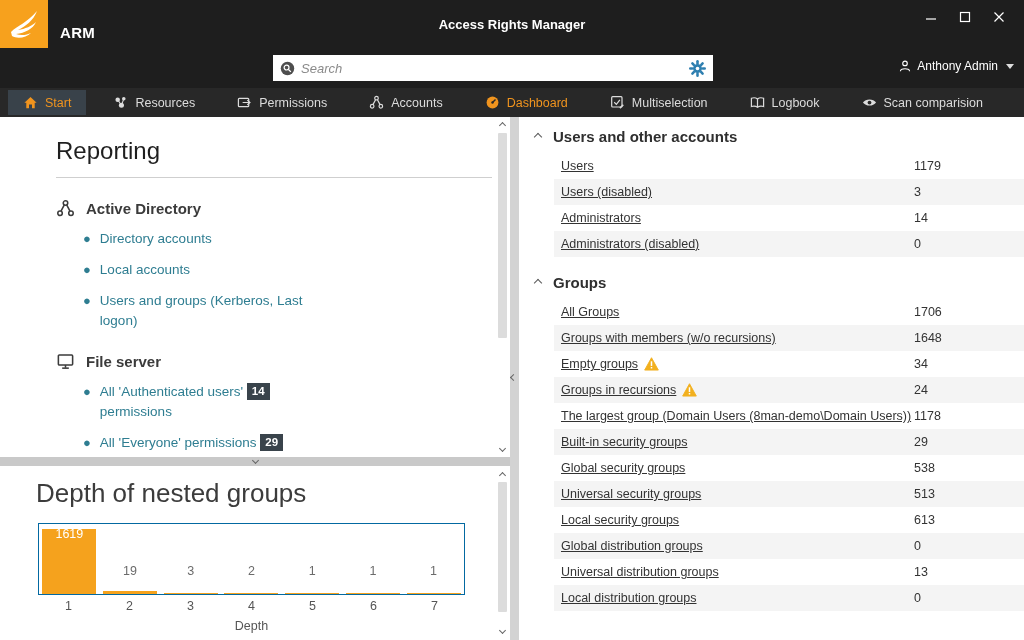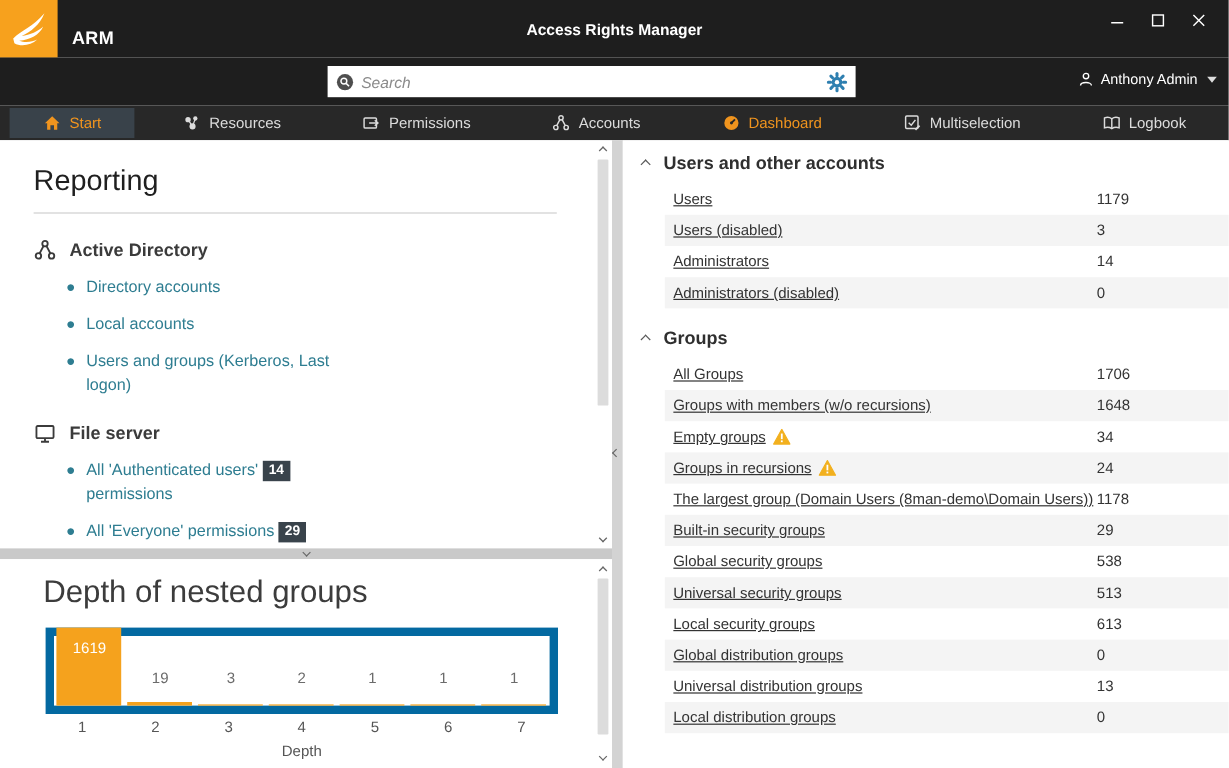--- a/index.html
+++ b/index.html
@@ -16,21 +16,21 @@
 
   .searchrow { position:absolute; left:0; top:48px; width:1024px; height:40px; background:#1e1e1e; }
   .searchbox { position:absolute; left:273px; top:7px; width:440px; height:26px; background:#fff; display:flex; align-items:center; padding:0 7px; }
   .searchbox input { flex:1; border:none; outline:none; font-size:13px; font-style:italic; color:#555; margin-left:6px; font-family:"Liberation Sans",sans-serif; }
   .searchbox input::placeholder { color:#8a8a8a; }
   .usermenu { position:absolute; right:10px; top:11px; display:flex; align-items:center; gap:5px; color:#fff; font-size:12px; cursor:default; }
   .caret-down { width:0; height:0; border-left:4px solid transparent; border-right:4px solid transparent; border-top:5px solid #ddd; margin-left:3px; }
 
   
   .navbar { position:absolute; left:0; top:88px; width:1024px; height:29px; background:#282828; display:flex; align-items:center; padding-left:8px; }
-  .nav-item { display:flex; align-items:center; gap:7px; color:#dcdcdc; font-size:12.5px; height:25px; padding:0 28px; white-space:nowrap; }
+  .nav-item { display:flex; align-items:center; gap:7px; color:#dcdcdc; font-size:12.5px; height:25px; padding:0 15px; white-space:nowrap; }
   .nav-item .nicon { display:flex; align-items:center; }
   .nav-item.sel { background:#39424a; }
   .nav-item.orange { color:#f0941e; }
   .nav-item + .nav-item { margin-left:12px; }
 
   
   .bodywrap { position:absolute; left:0; top:117px; width:1024px; height:523px; background:#fff; }
 
   .panel-left-top { position:absolute; left:0; top:0; width:510px; height:340px; background:#fff; overflow:hidden; }
   .panel-left-bot { position:absolute; left:0; top:349px; width:510px; height:174px; background:#fff; overflow:hidden; }
@@ -44,33 +44,33 @@
   .chev.up   { transform:rotate(45deg); }
   .chev.down { transform:rotate(225deg); }
   .chev.left { transform:rotate(-45deg); }
   .chev.sm { width:5px; height:5px; border-color:#666; }
 
   
   .sb { position:absolute; right:2px; width:12px; display:flex; flex-direction:column; align-items:center; }
   .sb .thumb { width:9px; background:#dcdcdc; border-radius:1px; }
 
   
-  .rep { padding:20px 0 0 28px; }
+  .rep { padding:20px 0 0 56px; }
   .rep-title { font-size:24px; color:#1f1f1f; }
   .rep-hr { margin:12px 0 0 0; width:436px; border:none; border-top:1px solid #cfcfcf; }
   .rep-sec-h { display:flex; align-items:center; gap:11px; margin-top:21px; color:#3b3b3b; font-weight:bold; font-size:15px; }
   .rep-links { margin:6px 0 0 27px; max-width:260px; }
   .rep-link { display:flex; gap:9px; margin-top:11px; font-size:13.5px; line-height:20px; color:#2e7d91; }
   .rep-link .bullet { color:#2e7d91; font-size:13px; line-height:20px; }
   .rep-link a { color:#2e7d91; text-decoration:none; }
   .badge { display:inline-block; background:#39434b; color:#fff; font-size:11.5px; font-weight:bold; padding:1px 5px; line-height:15px; vertical-align:1px; }
 
   
   .chart-title { margin:12px 0 0 36px; font-size:26px; color:#3c3c3c; }
-  .chart-box { position:absolute; left:38px; top:57px; width:427px; height:72px; border:7px solid #0369a1; display:flex; align-items:flex-end; }
+  .chart-box { position:absolute; left:38px; top:57px; width:427px; height:72px; border:1px solid #0369a1; display:flex; align-items:flex-end; }
   .slot { position:relative; height:100%; display:flex; align-items:flex-end; justify-content:center; }
   .bar { background:#f5a21d; width:54px; position:relative; }
   .val-in { position:absolute; top:3px; width:100%; text-align:center; color:#fff; font-size:12.5px; }
   .val-above { position:absolute; bottom:16px; width:100%; text-align:center; color:#6b6b6b; font-size:12.5px; }
   .xlabels { position:absolute; left:38px; top:133px; width:427px; display:flex; }
   .xlabels div { flex:1; text-align:center; font-size:12.5px; color:#555; }
   .xaxis-name { position:absolute; left:38px; top:153px; width:427px; text-align:center; font-size:12.5px; color:#555; }
 
   
   .dash { padding:11px 18px 0 16px; }

